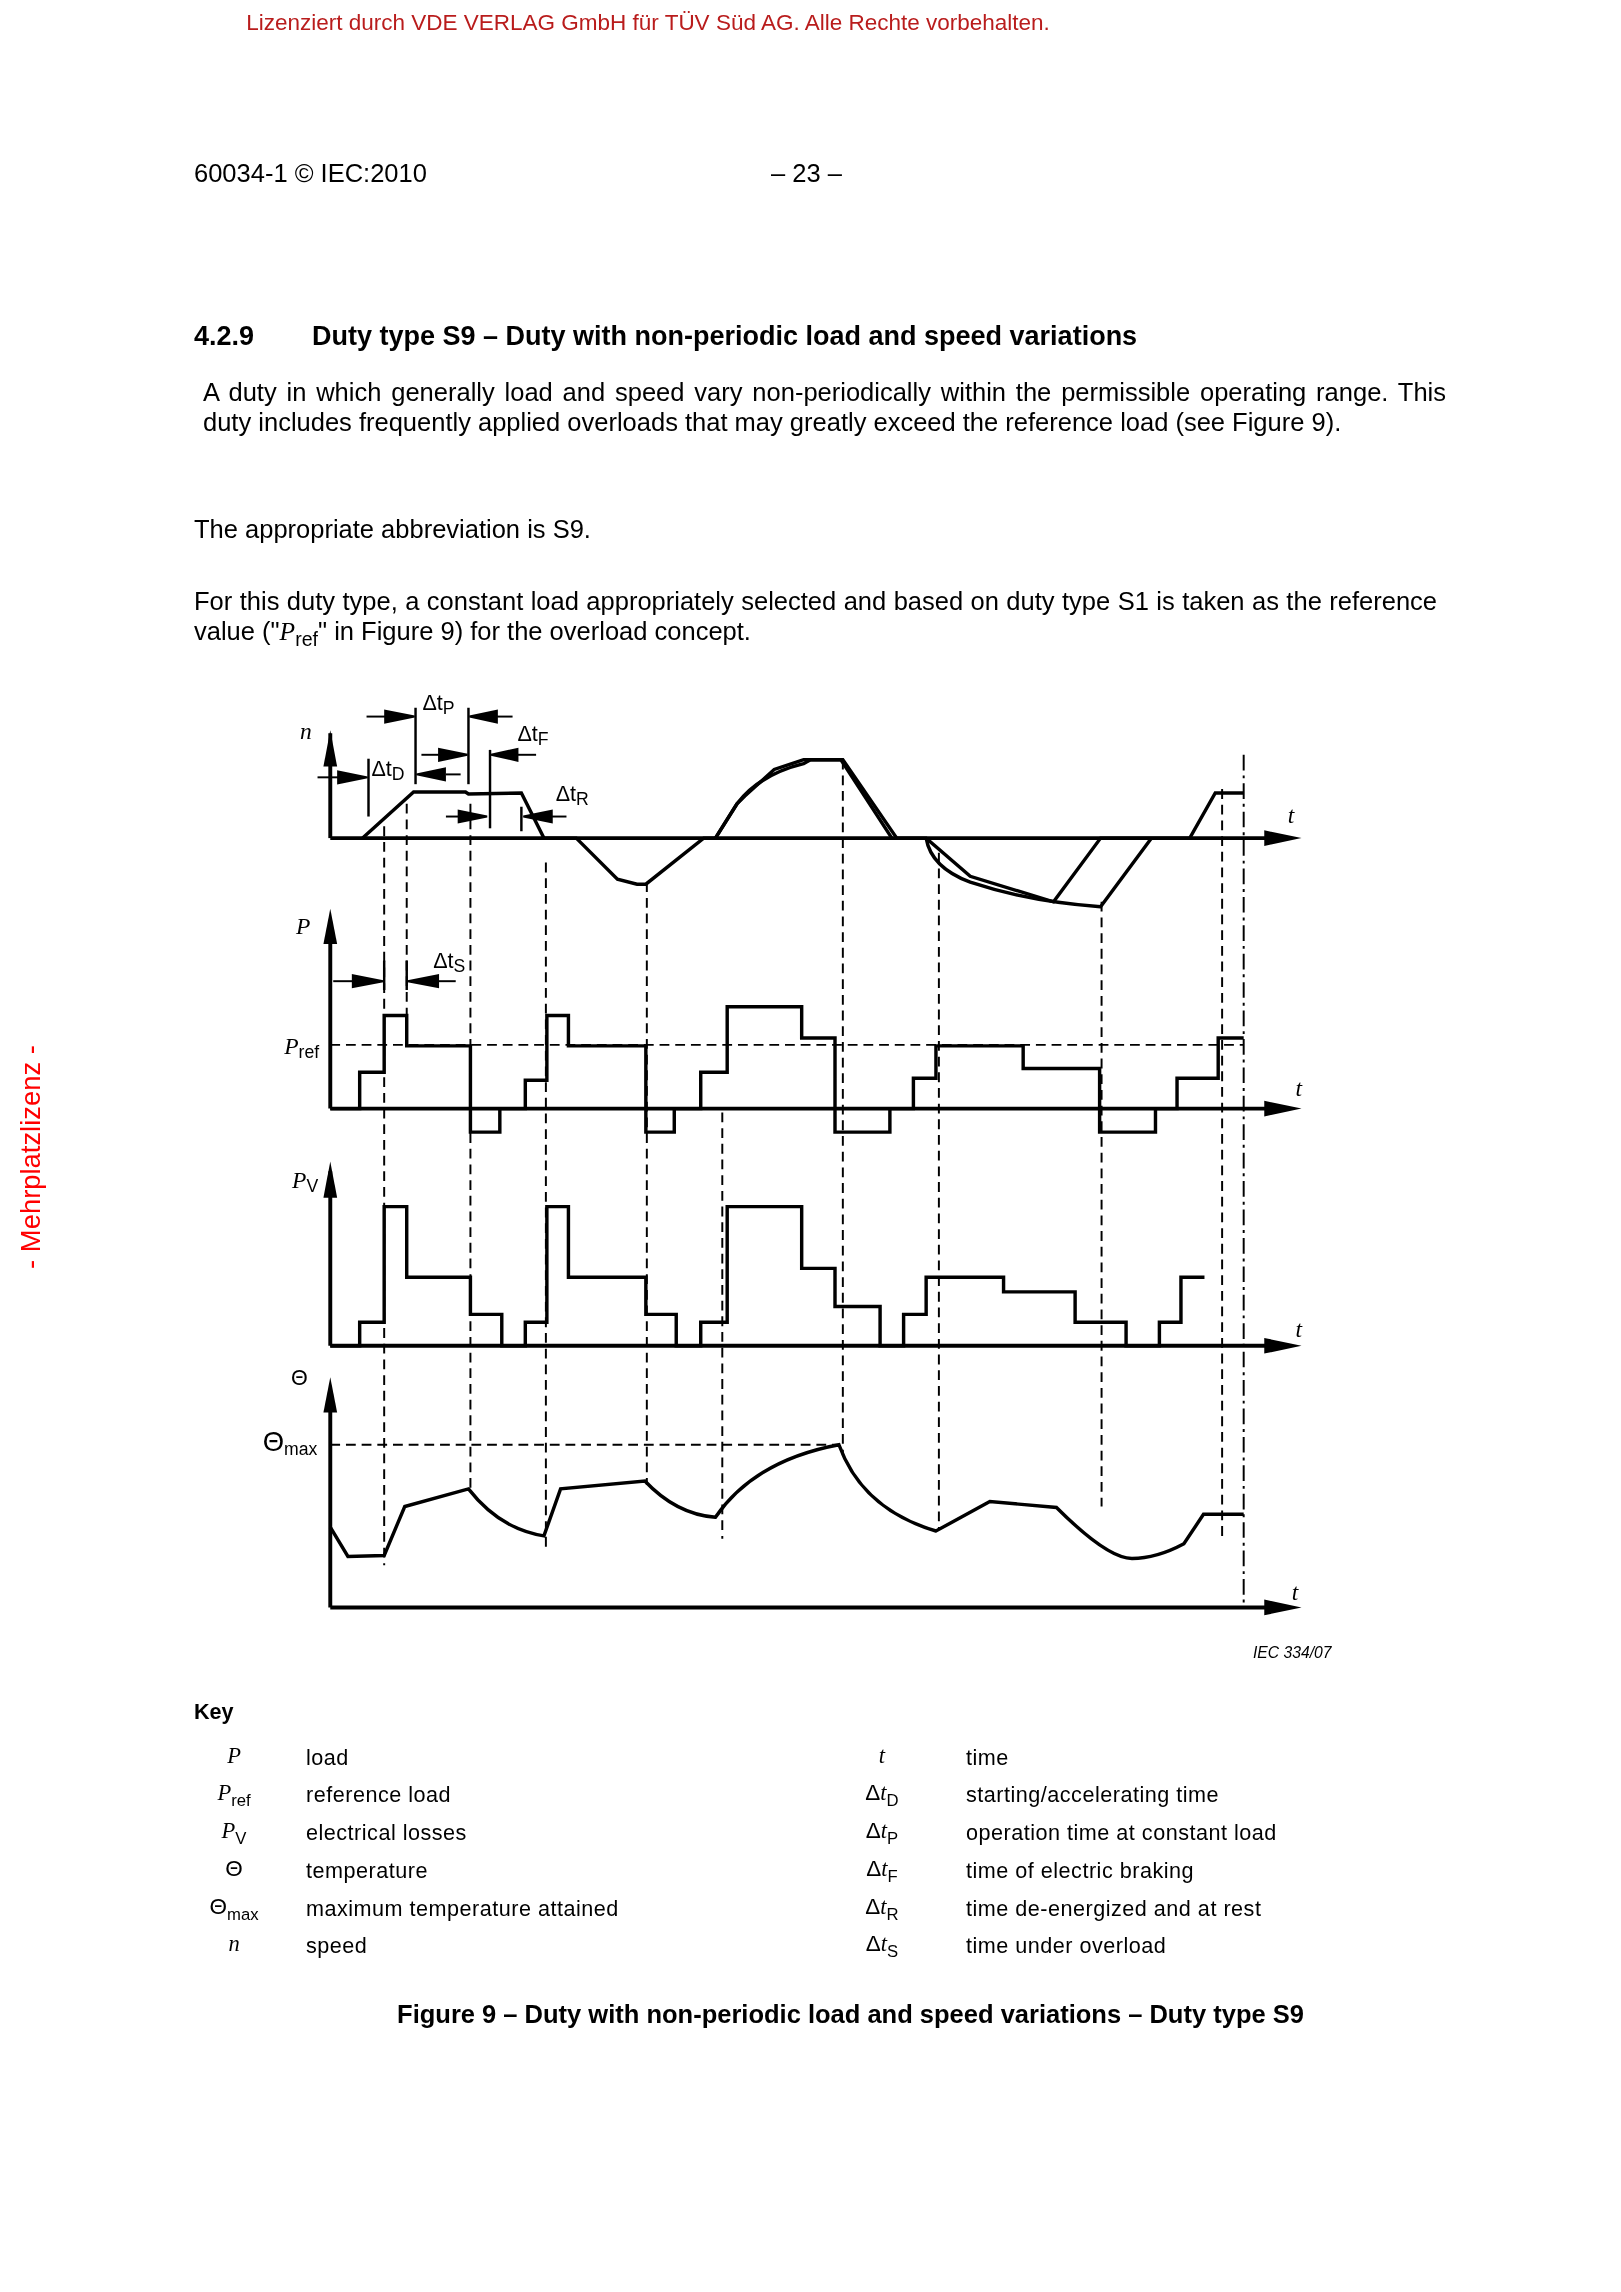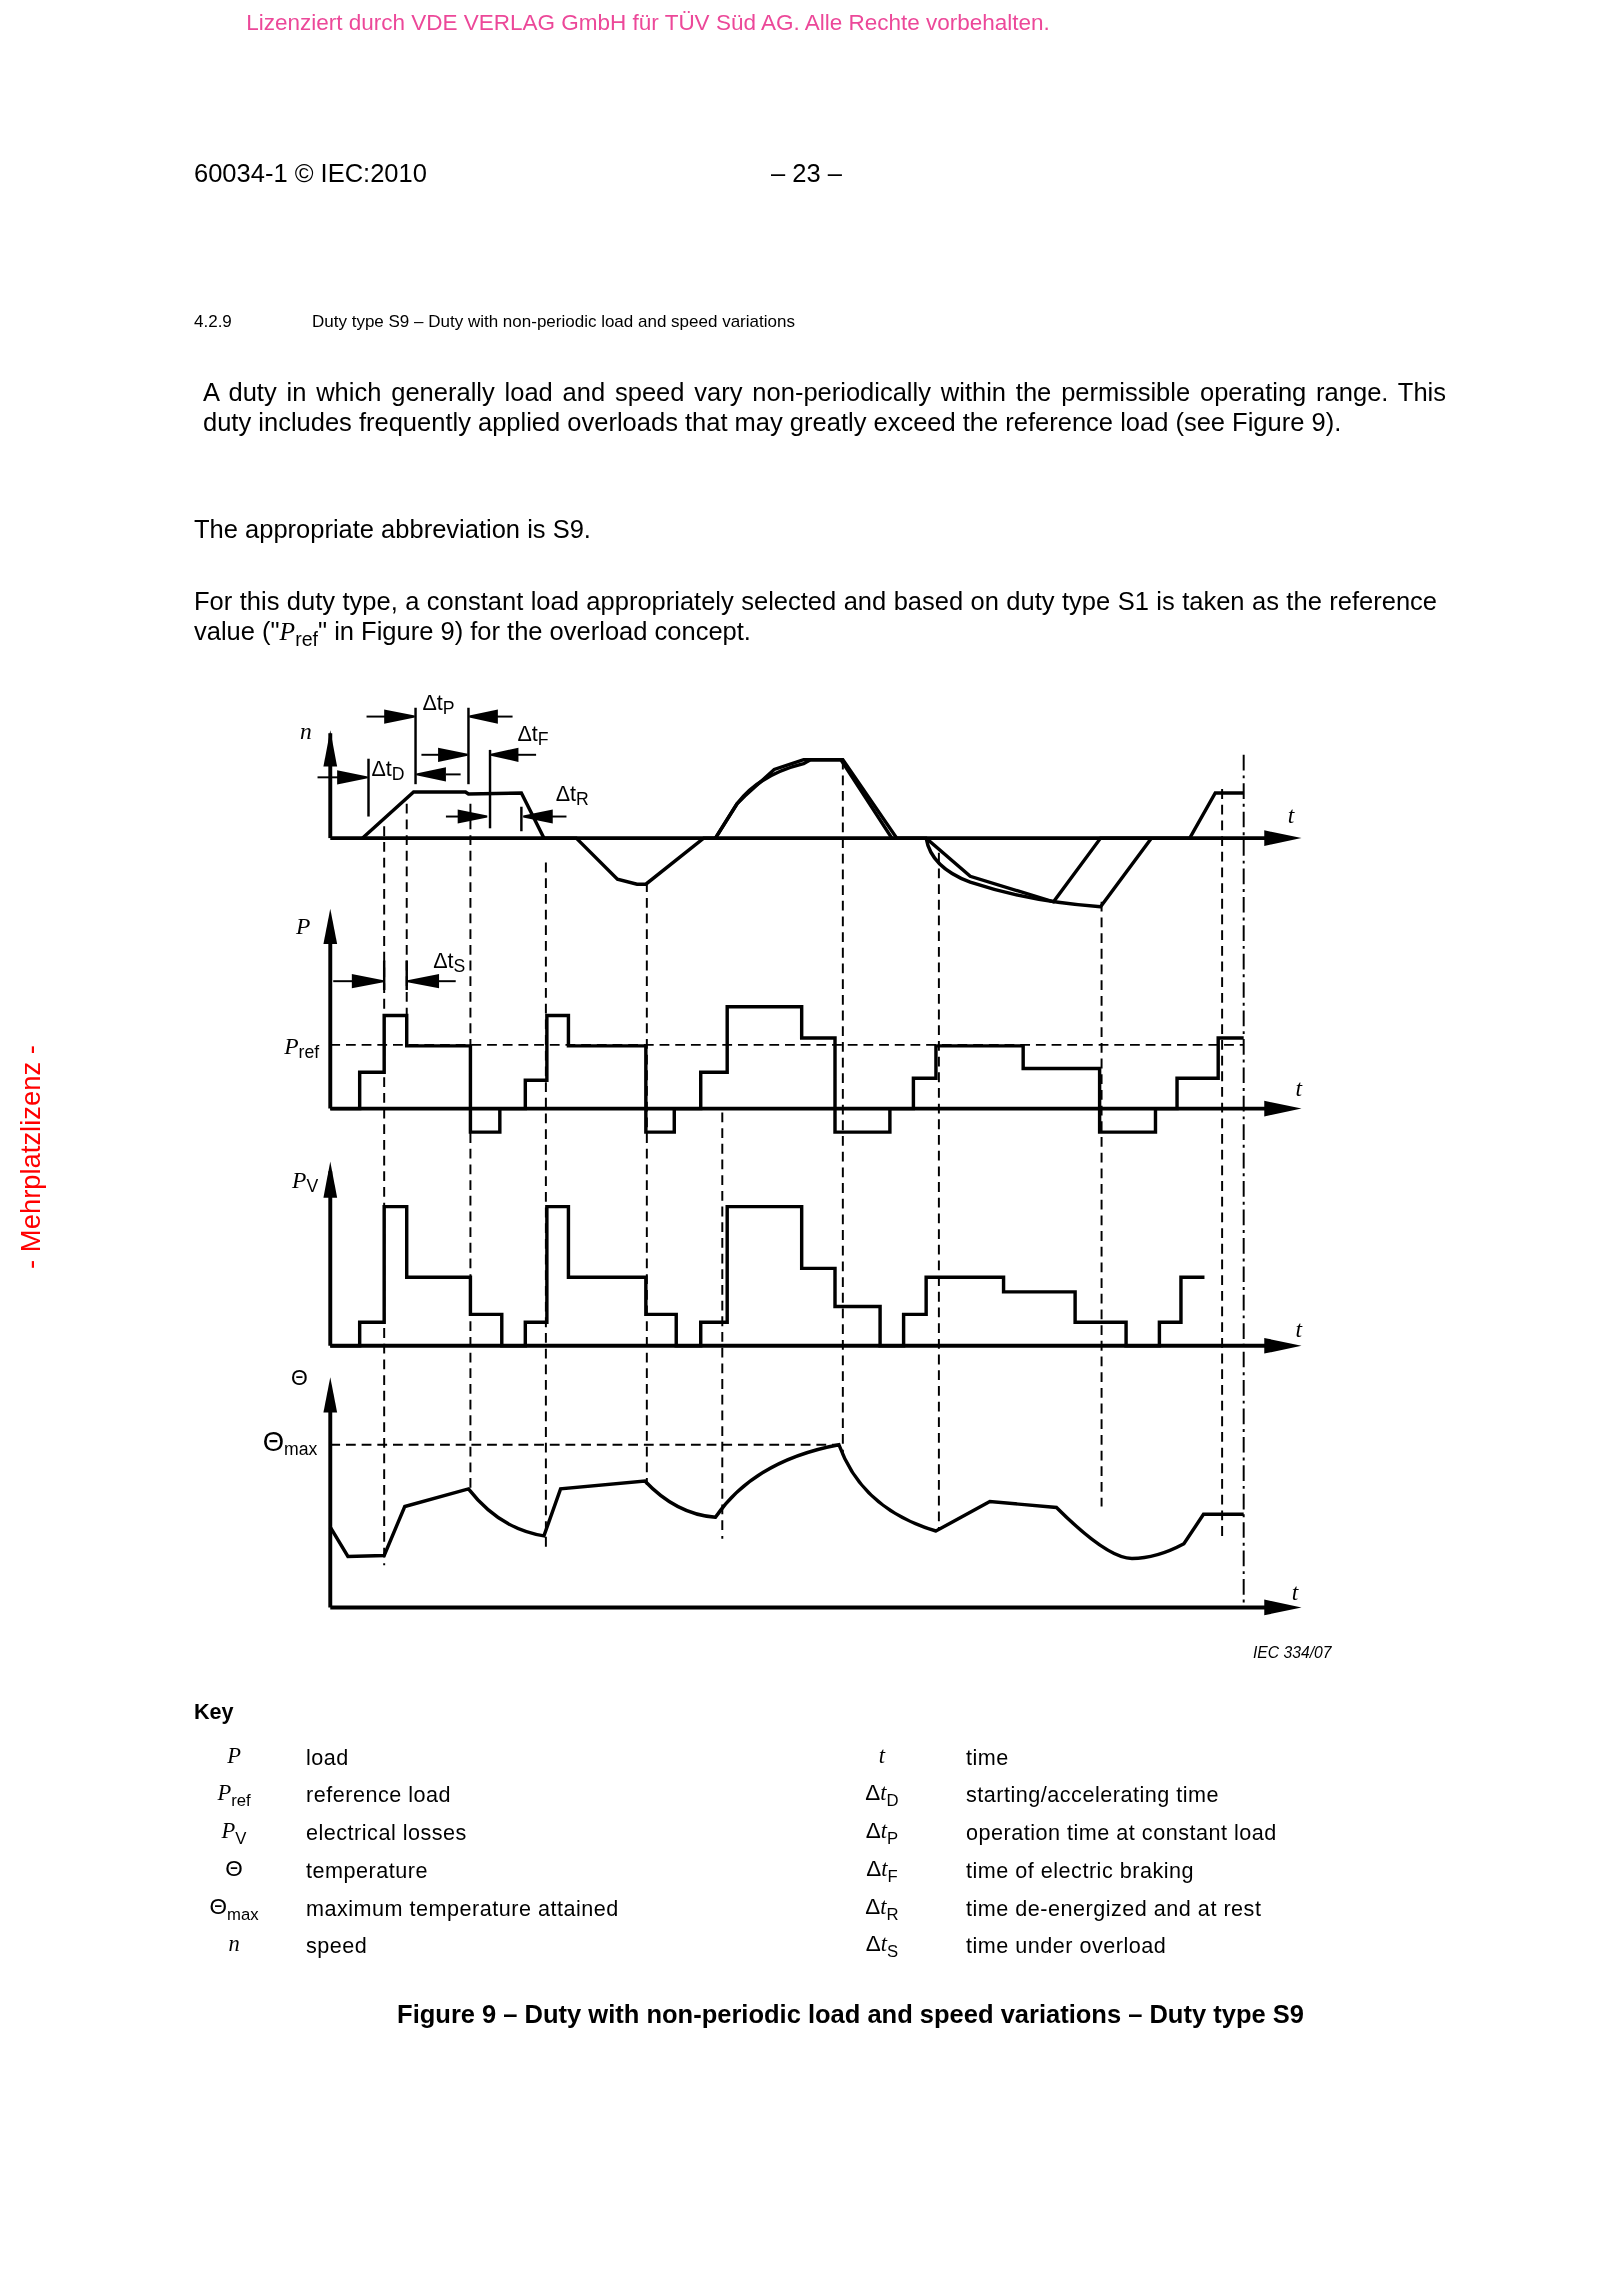--- a/index.html
+++ b/index.html
@@ -1,21 +1,21 @@
 <!DOCTYPE html>
 <html><head>
   <meta charset="utf-8">
   <style>
     html, body { margin: 0; padding: 0; background: #ffffff; }
     body { width: 1621px; height: 2293px; position: relative; overflow: hidden; font-family: "Liberation Sans", sans-serif; color: #000; }
-    .watermark-top { position: absolute; top: 9.8px; left: 0; width: 1296px; text-align: center; color: #ec4899; font-size: 22.5px; }
+    .watermark-top { position: absolute; top: 9.8px; left: 0; width: 1296px; text-align: center; color: #b91c1c; font-size: 22.5px; }
     .watermark-side { position: absolute; left: 31px; top: 1157px; transform: translate(-50%, -50%) rotate(-90deg); color: #ff0000; font-size: 27.4px; white-space: nowrap; }
     .page-id { position: absolute; top: 159px; left: 194px; font-size: 25.5px; }
     .page-num { position: absolute; top: 159px; left: 771px; font-size: 25.5px; }
-    .section { position: absolute; top: 312px; left: 194px; font-size: 17px; font-weight: normal; }
+    .section { position: absolute; top: 321px; left: 194px; font-size: 27px; font-weight: bold; }
     .section .num { display: inline-block; width: 118px; }
     .para { position: absolute; left: 194px; width: 1243px; font-size: 25.5px; line-height: 30px; text-align: justify; }
     .para sub { font-size: 19.6px; }
     .ital { font-family: "Liberation Serif", serif; font-style: italic; }
     #figure { position: absolute; left: 0; top: 0; width: 1621px; height: 1686px; }
     .fig-label { font-family: "Liberation Serif", serif; font-style: italic; font-size: 24px; }
     .fig-sub { font-family: "Liberation Sans", sans-serif; font-style: normal; font-size: 18px; }
     .credit { position: absolute; top: 1644px; left: 1253px; font-size: 15.7px; font-style: italic; }
     .key-title { position: absolute; top: 1699px; left: 194px; font-size: 21.6px; font-weight: bold; }
     .key-sym { position: absolute; width: 88px; text-align: center; font-size: 22.5px; }

